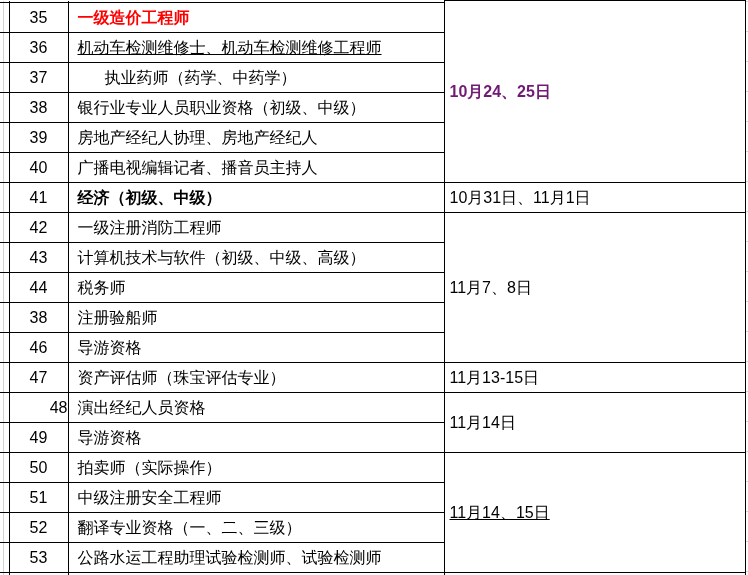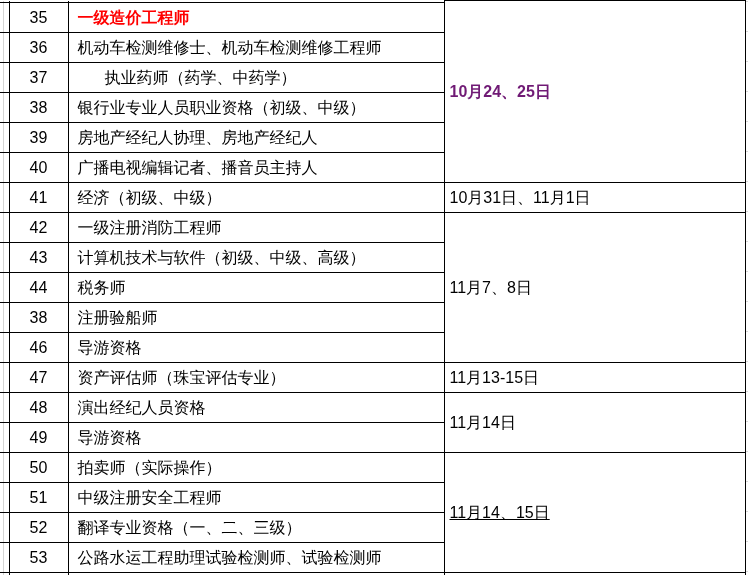--- a/index.html
+++ b/index.html
@@ -71,21 +71,21 @@
           <td class="date-cell red" rowspan="7" style="color: #701a75; border-color: rgb(0, 0, 0);">10月24、25日</td>
         </tr>
         <tr class="data-row">
           <td class="sliver-cell" style="border-color: rgb(0, 0, 0);"></td>
           <td class="num-cell" style="border-color: rgb(0, 0, 0);">35</td>
           <td class="name-cell red" style="color: rgb(255, 0, 0); border-color: rgb(0, 0, 0);">一级造价工程师</td>
         </tr>
         <tr class="data-row">
           <td class="sliver-cell" style="border-color: rgb(0, 0, 0);"></td>
           <td class="num-cell" style="border-color: rgb(0, 0, 0);">36</td>
-          <td class="name-cell" style="border-color: rgb(0, 0, 0);">机动车检测维修士、机动车检测维修工程师</td>
+          <td class="name-cell" style="border-color: rgb(0, 0, 0); text-decoration: underline;">机动车检测维修士、机动车检测维修工程师</td>
         </tr>
         <tr class="data-row">
           <td class="sliver-cell" style="border-color: rgb(0, 0, 0);"></td>
           <td class="num-cell" style="border-color: rgb(0, 0, 0); text-align: center;">37</td>
           <td class="name-cell" style="border-color: rgb(0, 0, 0); padding-left: 36px;">执业药师（药学、中药学）</td>
         </tr>
         <tr class="data-row">
           <td class="sliver-cell" style="border-color: rgb(0, 0, 0);"></td>
           <td class="num-cell" style="border-color: rgb(0, 0, 0);">38</td>
           <td class="name-cell" style="border-color: rgb(0, 0, 0);">银行业专业人员职业资格（初级、中级）</td>
@@ -96,21 +96,21 @@
           <td class="name-cell" style="border-color: rgb(0, 0, 0);">房地产经纪人协理、房地产经纪人</td>
         </tr>
         <tr class="data-row">
           <td class="sliver-cell" style="border-color: rgb(0, 0, 0);"></td>
           <td class="num-cell" style="border-color: rgb(0, 0, 0);">40</td>
           <td class="name-cell" style="border-color: rgb(0, 0, 0);">广播电视编辑记者、播音员主持人</td>
         </tr>
         <tr class="data-row">
           <td class="sliver-cell" style="border-color: rgb(0, 0, 0);"></td>
           <td class="num-cell" style="border-color: rgb(0, 0, 0);">41</td>
-          <td class="name-cell" style="border-color: rgb(0, 0, 0);">经济（初级、中级）</td>
+          <td class="name-cell" style="border-color: rgb(0, 0, 0); font-weight: bold;">经济（初级、中级）</td>
           <td class="date-cell" rowspan="1" style="border-color: rgb(0, 0, 0);">10月31日、11月1日</td>
         </tr>
         <tr class="data-row">
           <td class="sliver-cell" style="border-color: rgb(0, 0, 0);"></td>
           <td class="num-cell" style="border-color: rgb(0, 0, 0);">42</td>
           <td class="name-cell" style="border-color: rgb(0, 0, 0);">一级注册消防工程师</td>
           <td class="date-cell" rowspan="5" style="border-color: rgb(0, 0, 0);">11月7、8日</td>
         </tr>
         <tr class="data-row">
           <td class="sliver-cell" style="border-color: rgb(0, 0, 0);"></td>
@@ -133,21 +133,21 @@
           <td class="name-cell" style="border-color: rgb(0, 0, 0);">导游资格</td>
         </tr>
         <tr class="data-row">
           <td class="sliver-cell" style="border-color: rgb(0, 0, 0);"></td>
           <td class="num-cell" style="border-color: rgb(0, 0, 0);">47</td>
           <td class="name-cell" style="border-color: rgb(0, 0, 0);">资产评估师（珠宝评估专业）</td>
           <td class="date-cell" rowspan="1" style="border-color: rgb(0, 0, 0);">11月13-15日</td>
         </tr>
         <tr class="data-row">
           <td class="sliver-cell" style="border-color: rgb(0, 0, 0);"></td>
-          <td class="num-cell" style="border-color: rgb(0, 0, 0);">48</td>
+          <td class="num-cell" style="border-color: rgb(0, 0, 0); text-align: right;">48</td>
           <td class="name-cell" style="border-color: rgb(0, 0, 0);">演出经纪人员资格</td>
           <td class="date-cell" rowspan="2" style="border-color: rgb(0, 0, 0);">11月14日</td>
         </tr>
         <tr class="data-row">
           <td class="sliver-cell" style="border-color: rgb(0, 0, 0);"></td>
           <td class="num-cell" style="border-color: rgb(0, 0, 0);">49</td>
           <td class="name-cell" style="border-color: rgb(0, 0, 0);">导游资格</td>
         </tr>
         <tr class="data-row">
           <td class="sliver-cell" style="border-color: rgb(0, 0, 0);"></td>

